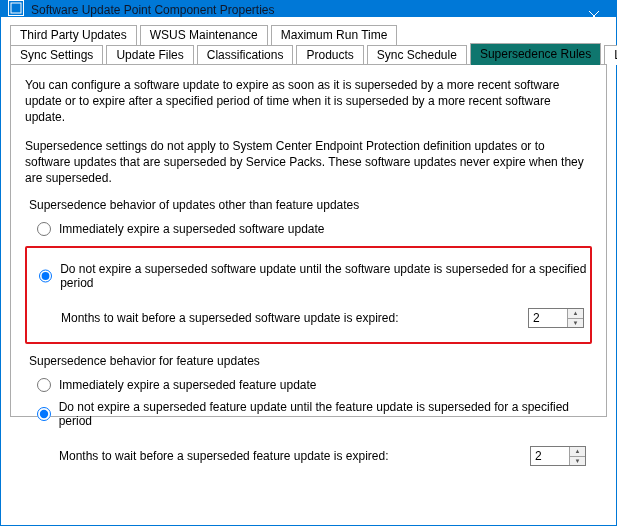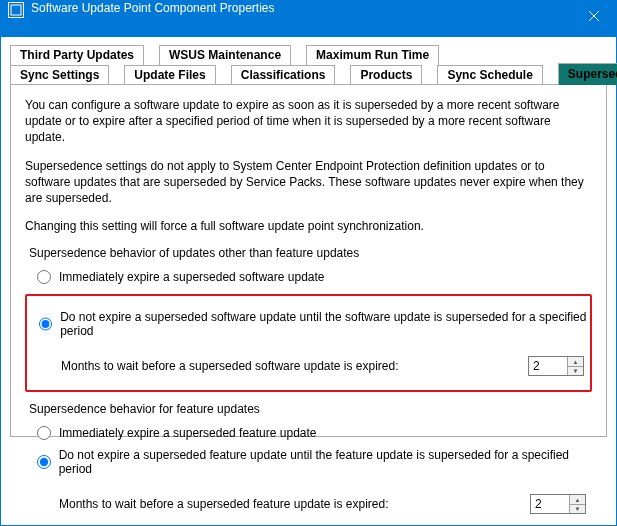--- a/index.html
+++ b/index.html
@@ -13,24 +13,24 @@
     }
     .window {
       width: 617px;
       height: 526px;
       border: 1px solid #0078d7;
       display: flex;
       flex-direction: column;
     }
     .titlebar {
       background: #0078d7;
-      color: #ffffff;
-      height: 36px;
-      display: flex;
-      align-items: flex-start;
+      color: #0f172a;
+      height: 16px;
+      display: flex;
+      align-items: flex-end;
       padding: 0 6px 0 6px;
       position: relative;
     }
     .title-icon {
       width: 18px;
       height: 18px;
       margin-right: 6px;
       display: inline-flex;
       align-items: center;
       justify-content: center;
@@ -55,22 +55,21 @@
       background: #fff;
       padding: 8px 9px 0 9px;
       position: relative;
     }
     
     .tabset {
       position: relative;
     }
     .tabs-row {
       display: flex;
-      gap: 16px;
-      font-weight: bold;
+      gap: 4px;
     }
     .tab {
       border: 1px solid #acacac;
       border-bottom: none;
       padding: 2px 9px 3px 9px;
       font-size: 12px;
       background: #fff;
       position: relative;
       margin-right: -1px;
       white-space: nowrap;
@@ -196,21 +195,20 @@
         <div class="tab row-bottom">Products</div>
         <div class="tab row-bottom">Sync Schedule</div>
         <div class="tab row-bottom selected">Supersedence Rules</div>
         <div class="tab row-bottom">Languages</div>
       </div>
 
       <div class="tab-body">
 
         <div class="desc">You can configure a software update to expire as soon as it is superseded by a more recent software update or to expire after a specified period of time when it is superseded by a more recent software update.</div>
         <div class="desc">Supersedence settings do not apply to System Center Endpoint Protection definition updates or to software updates that are superseded by Service Packs. These software updates never expire when they are superseded.</div>
-        <div class="desc">Changing this setting will force a full software update point synchronization.</div>
 
         <div class="group-label">Supersedence behavior of updates other than feature updates</div>
 
         <label class="radio-row">
           <input type="radio" name="g1" style="">
           <span>Immediately expire a superseded software update</span>
         </label>
 
         <div class="highlight-box">
           <label class="radio-row">

